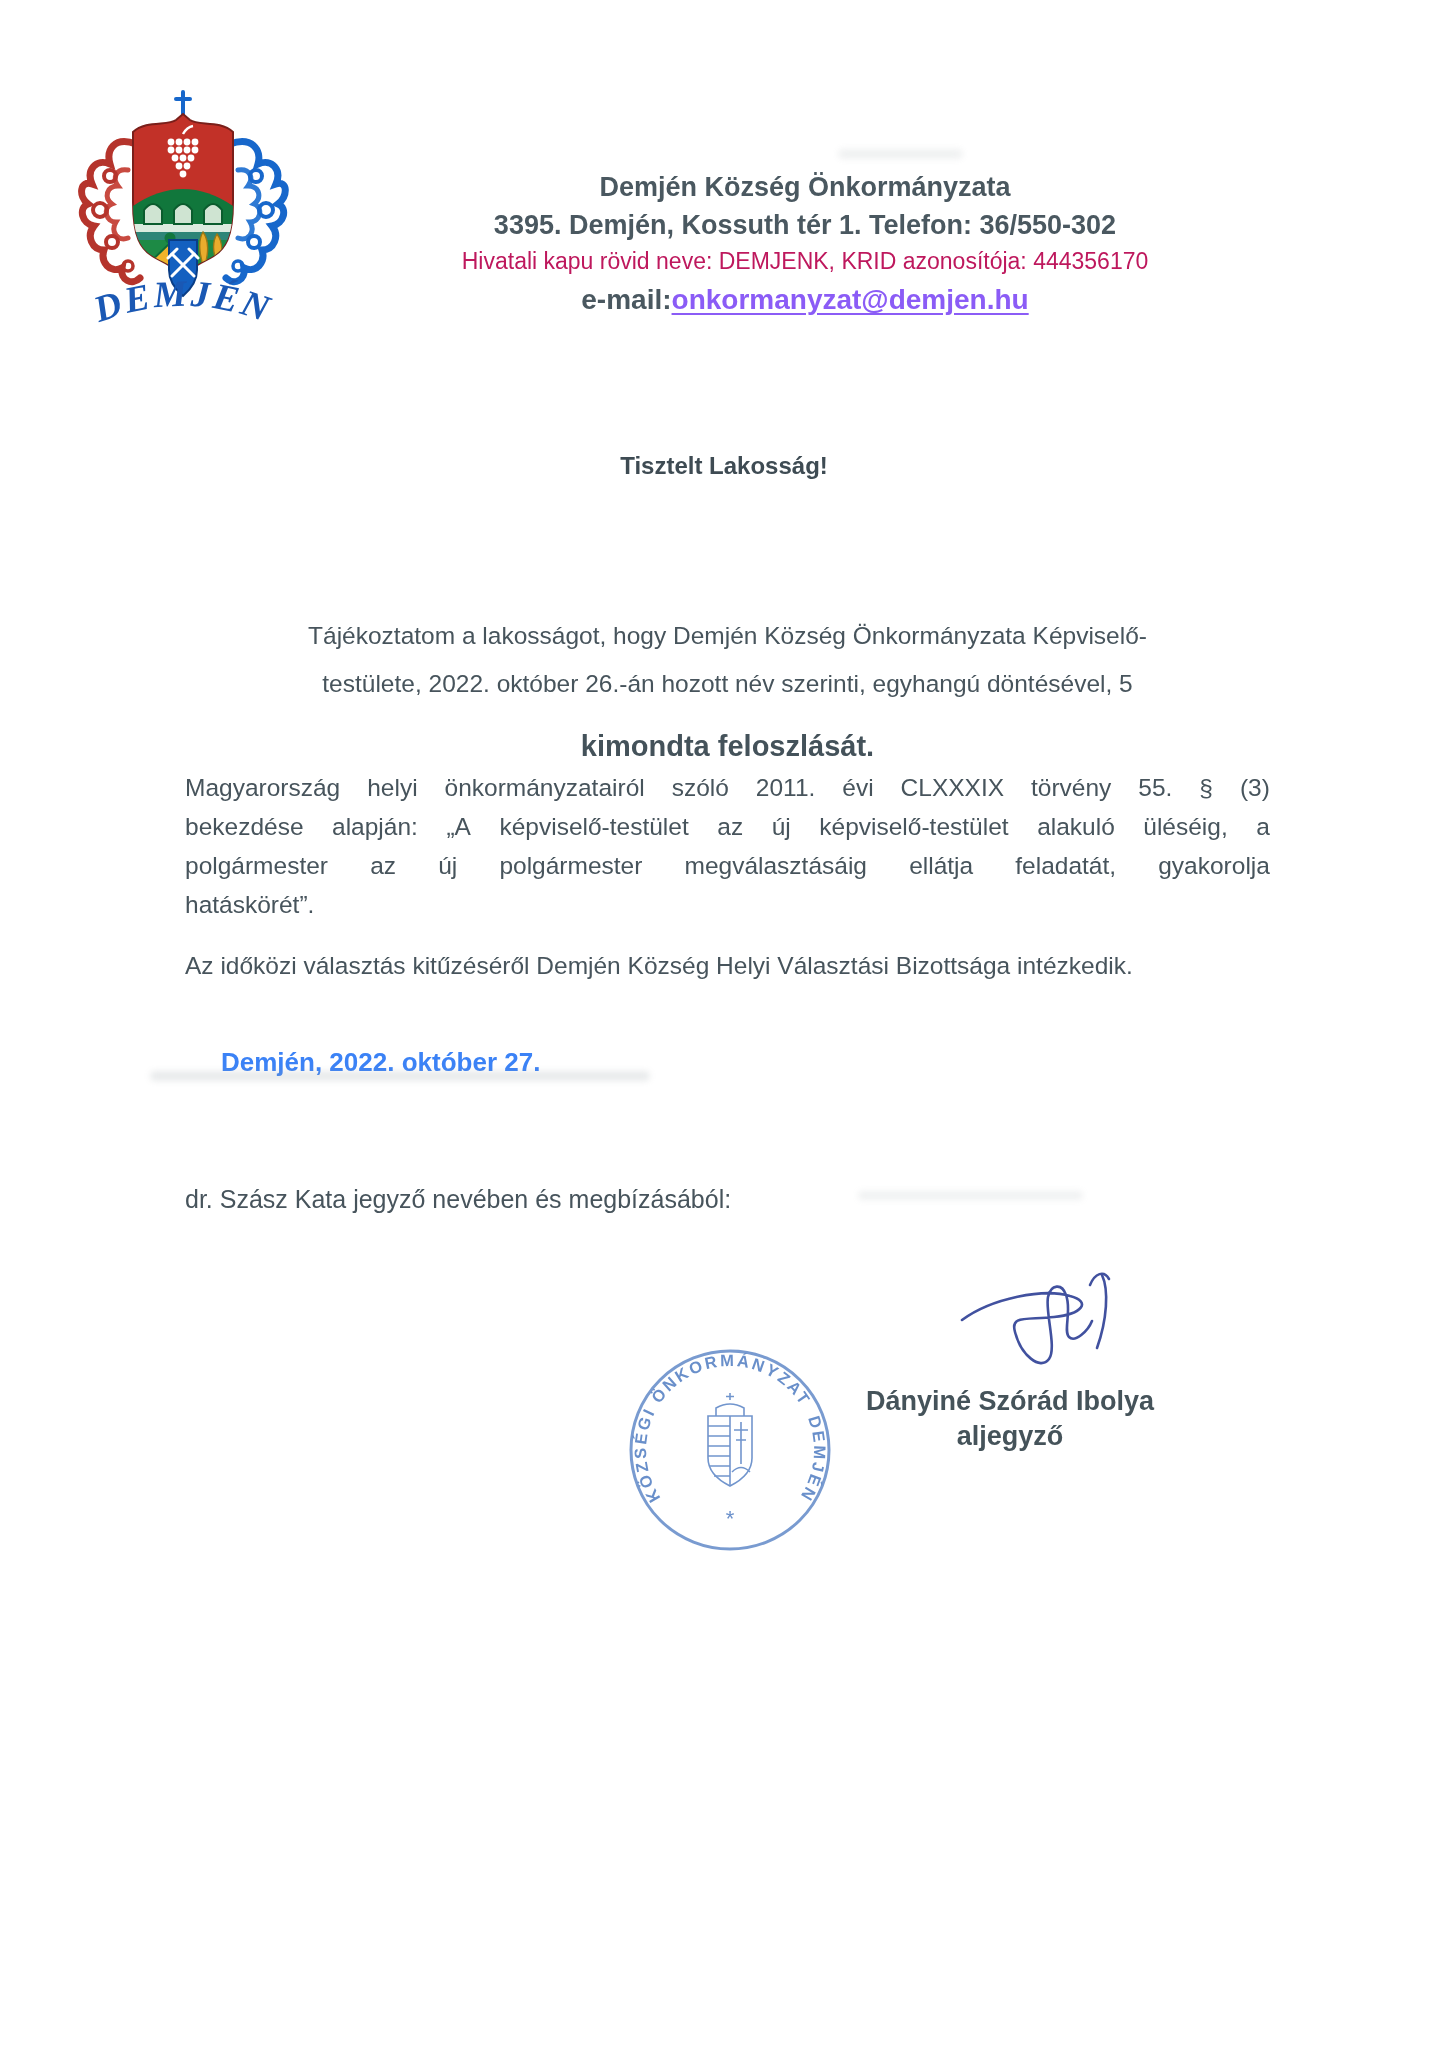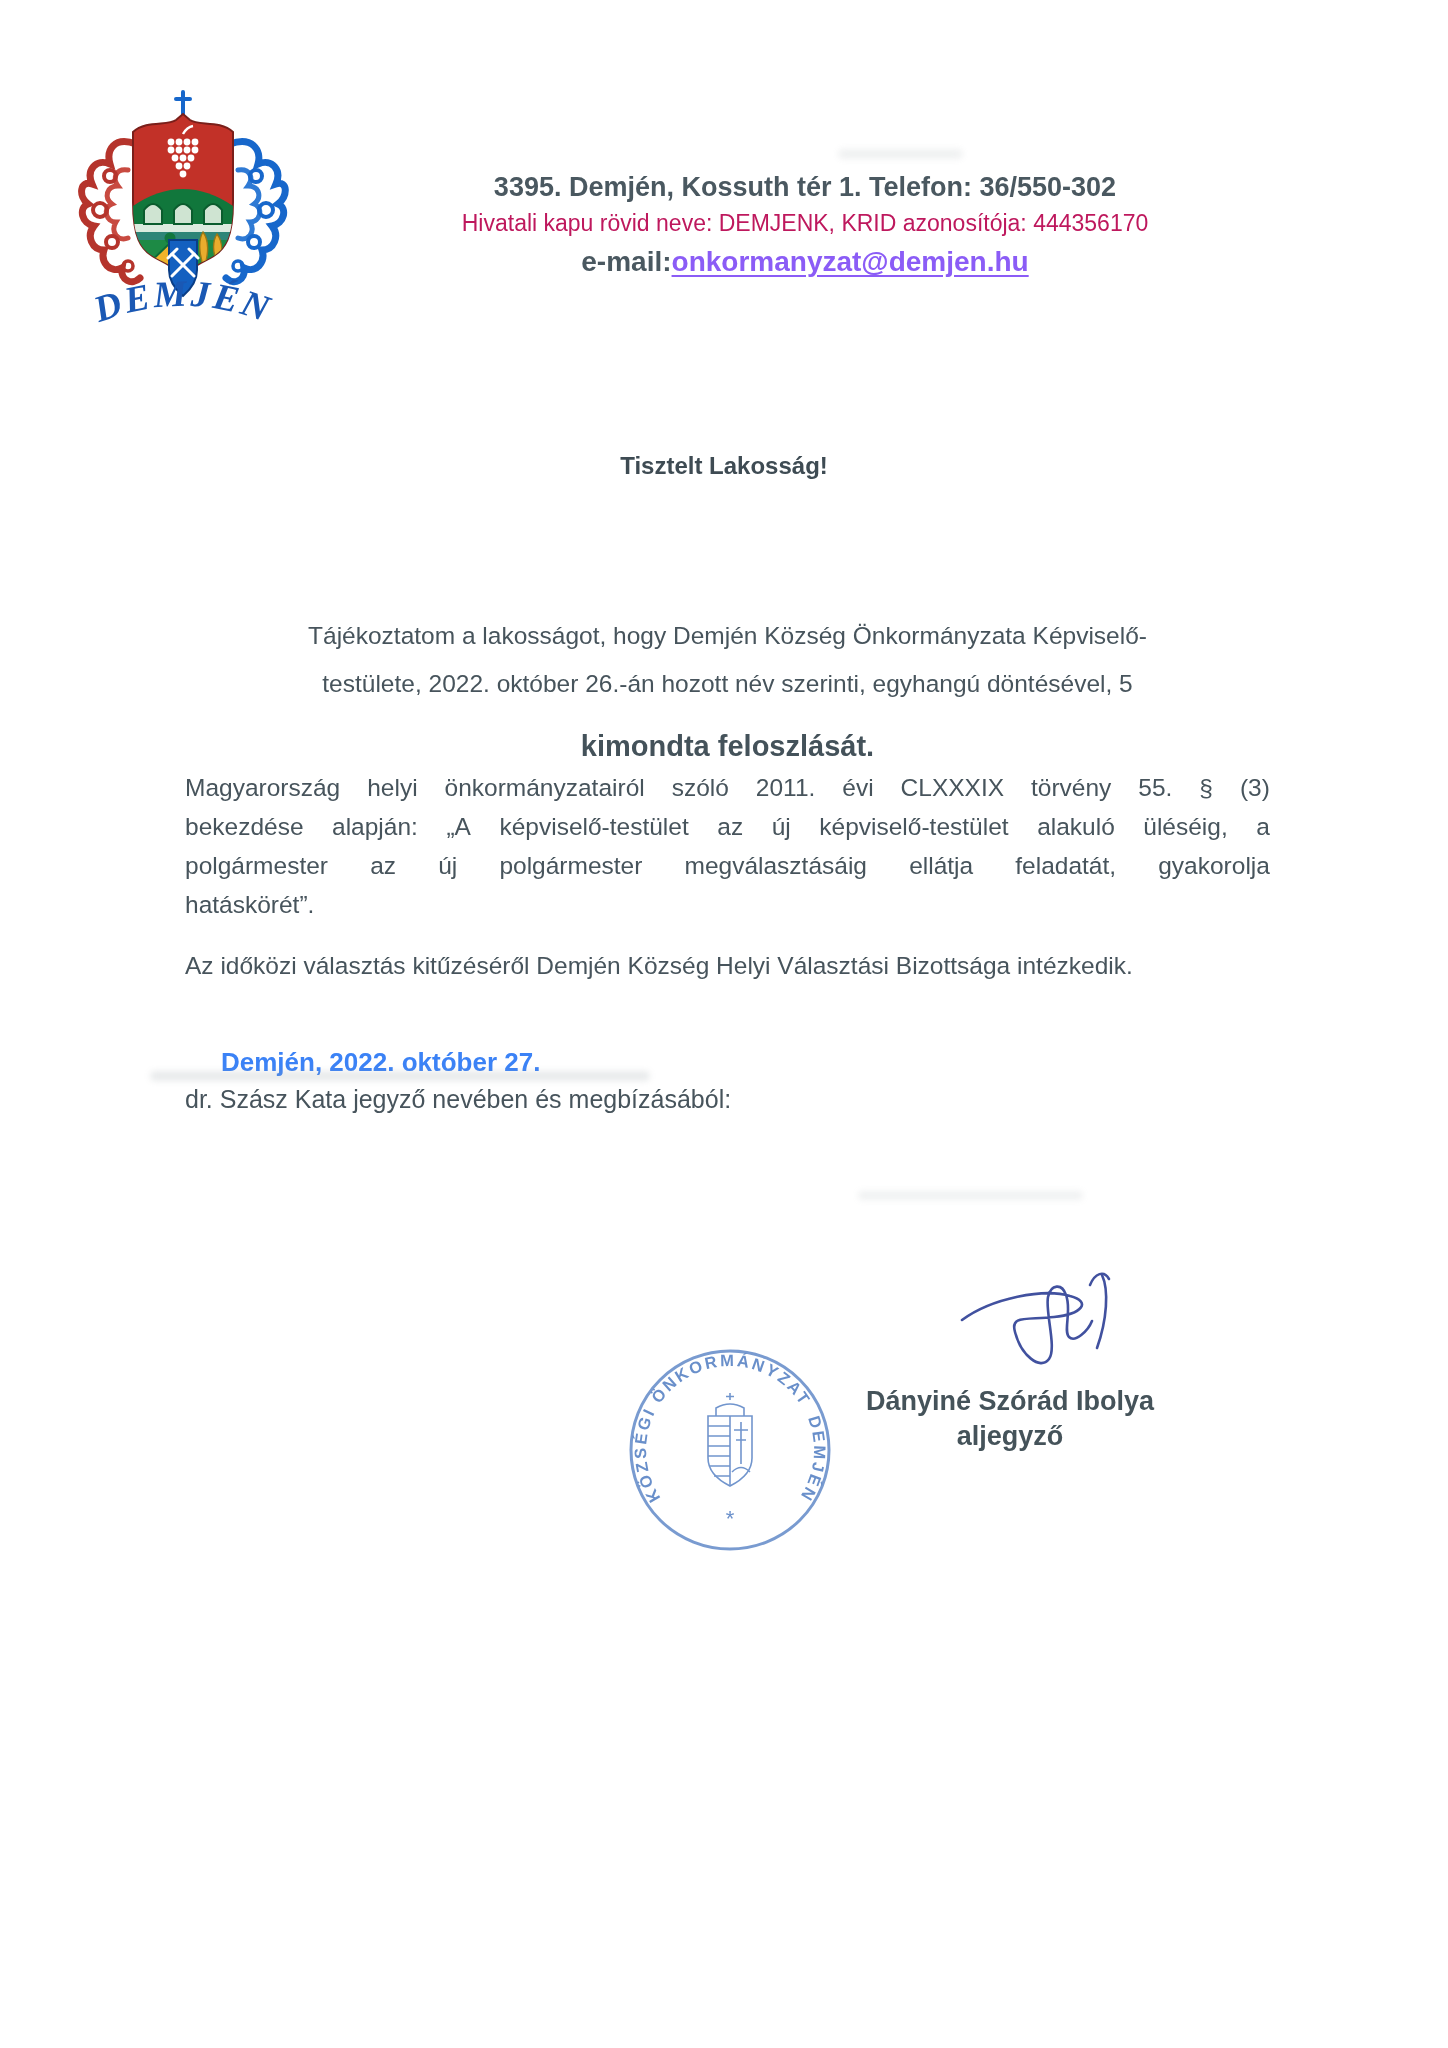--- a/index.html
+++ b/index.html
@@ -20,21 +20,21 @@
          font-size:24px;font-weight:bold;color:#3e4b53;}
   
   .content{position:absolute;left:185px;top:612px;width:1085px;font-size:24.5px;}
   .cline{text-align:center;line-height:48px;}
   .emph{margin-top:16px;line-height:44px;text-align:center;font-weight:bold;font-size:29px;color:#44525a;}
   .p2{}
   .jline{display:flex;justify-content:space-between;line-height:39px;}
   .pline{line-height:39px;text-align:left;}
   .p3{margin-top:22px;line-height:39px;}
   .date{margin-top:58px;font-weight:bold;font-size:26px;line-height:38px;color:#3b82f6;margin-left:36px;}
-  .auth{font-size:25px;line-height:36px;}
+  .auth{margin-top:100px;font-size:25px;line-height:36px;}
   
   .stamp{position:absolute;left:624px;top:1344px;opacity:.92;}
   .signature{position:absolute;left:952px;top:1268px;}
   .signer{position:absolute;left:810px;top:1384px;width:400px;text-align:center;
           font-size:27px;font-weight:bold;color:#45535a;line-height:35px;}
   
   .smudge{position:absolute;background:#9aa4a8;border-radius:5px;filter:blur(3px);}
   .s1{left:150px;top:1071px;width:500px;height:10px;opacity:.22;}
   .s2{left:858px;top:1191px;width:225px;height:9px;opacity:.15;}
   .s3{left:838px;top:149px;width:125px;height:10px;opacity:.15;}
@@ -131,20 +131,21 @@
       <line x1="92" y1="174" x2="101" y2="165"></line>
       <line x1="113" y1="165" x2="122" y2="174"></line>
     </g>
 
     <text font-size="37" font-style="italic" font-weight="bold" fill="#1a58b4" font-family="'Liberation Serif','DejaVu Serif',serif" letter-spacing="3">
       <textPath href="#demarc" startOffset="50%" text-anchor="middle">DEMJÉN</textPath>
     </text>
   </svg>
 
   <div class="letterhead">
+    <div class="lh1">Demjén Község Önkormányzata</div>
     <div class="lh2">3395. Demjén, Kossuth tér 1. Telefon: 36/550-302</div>
     <div class="lh3">Hivatali kapu rövid neve: DEMJENK, KRID azonosítója: 444356170</div>
     <div class="lh4"><span>e-mail:</span><a class="email" href="#">onkormanyzat@demjen.hu</a></div>
   </div>
 
   <div class="smudge s3"></div>
 
   <div class="title">Tisztelt Lakosság!</div>
 
   <div class="content">

